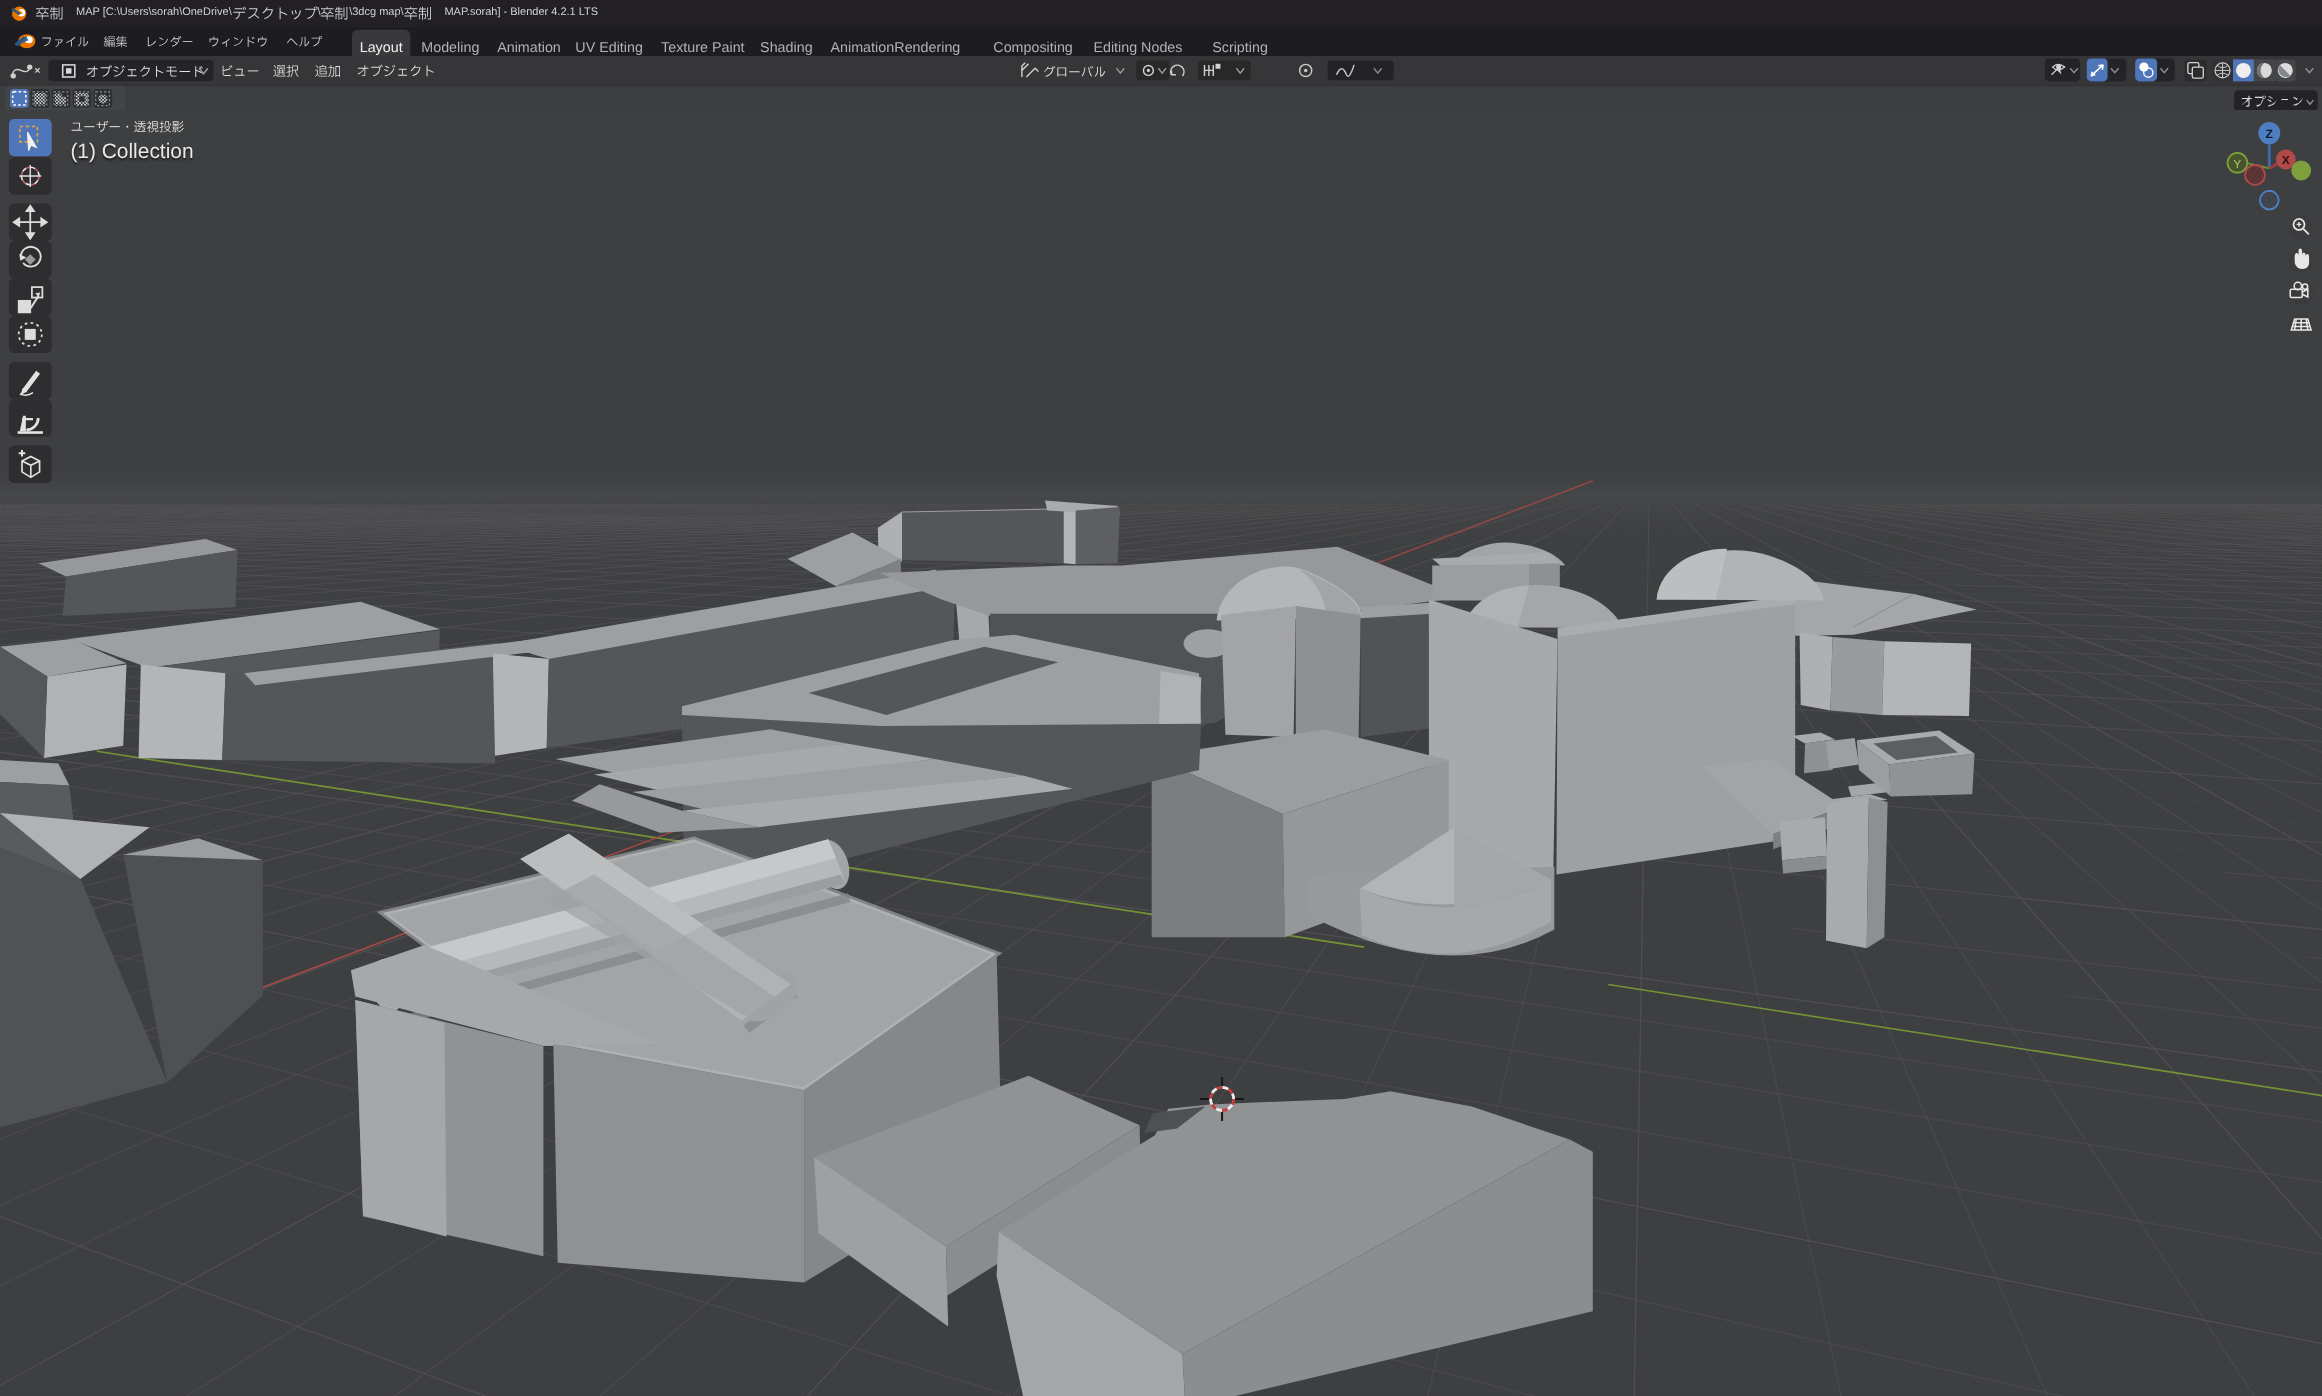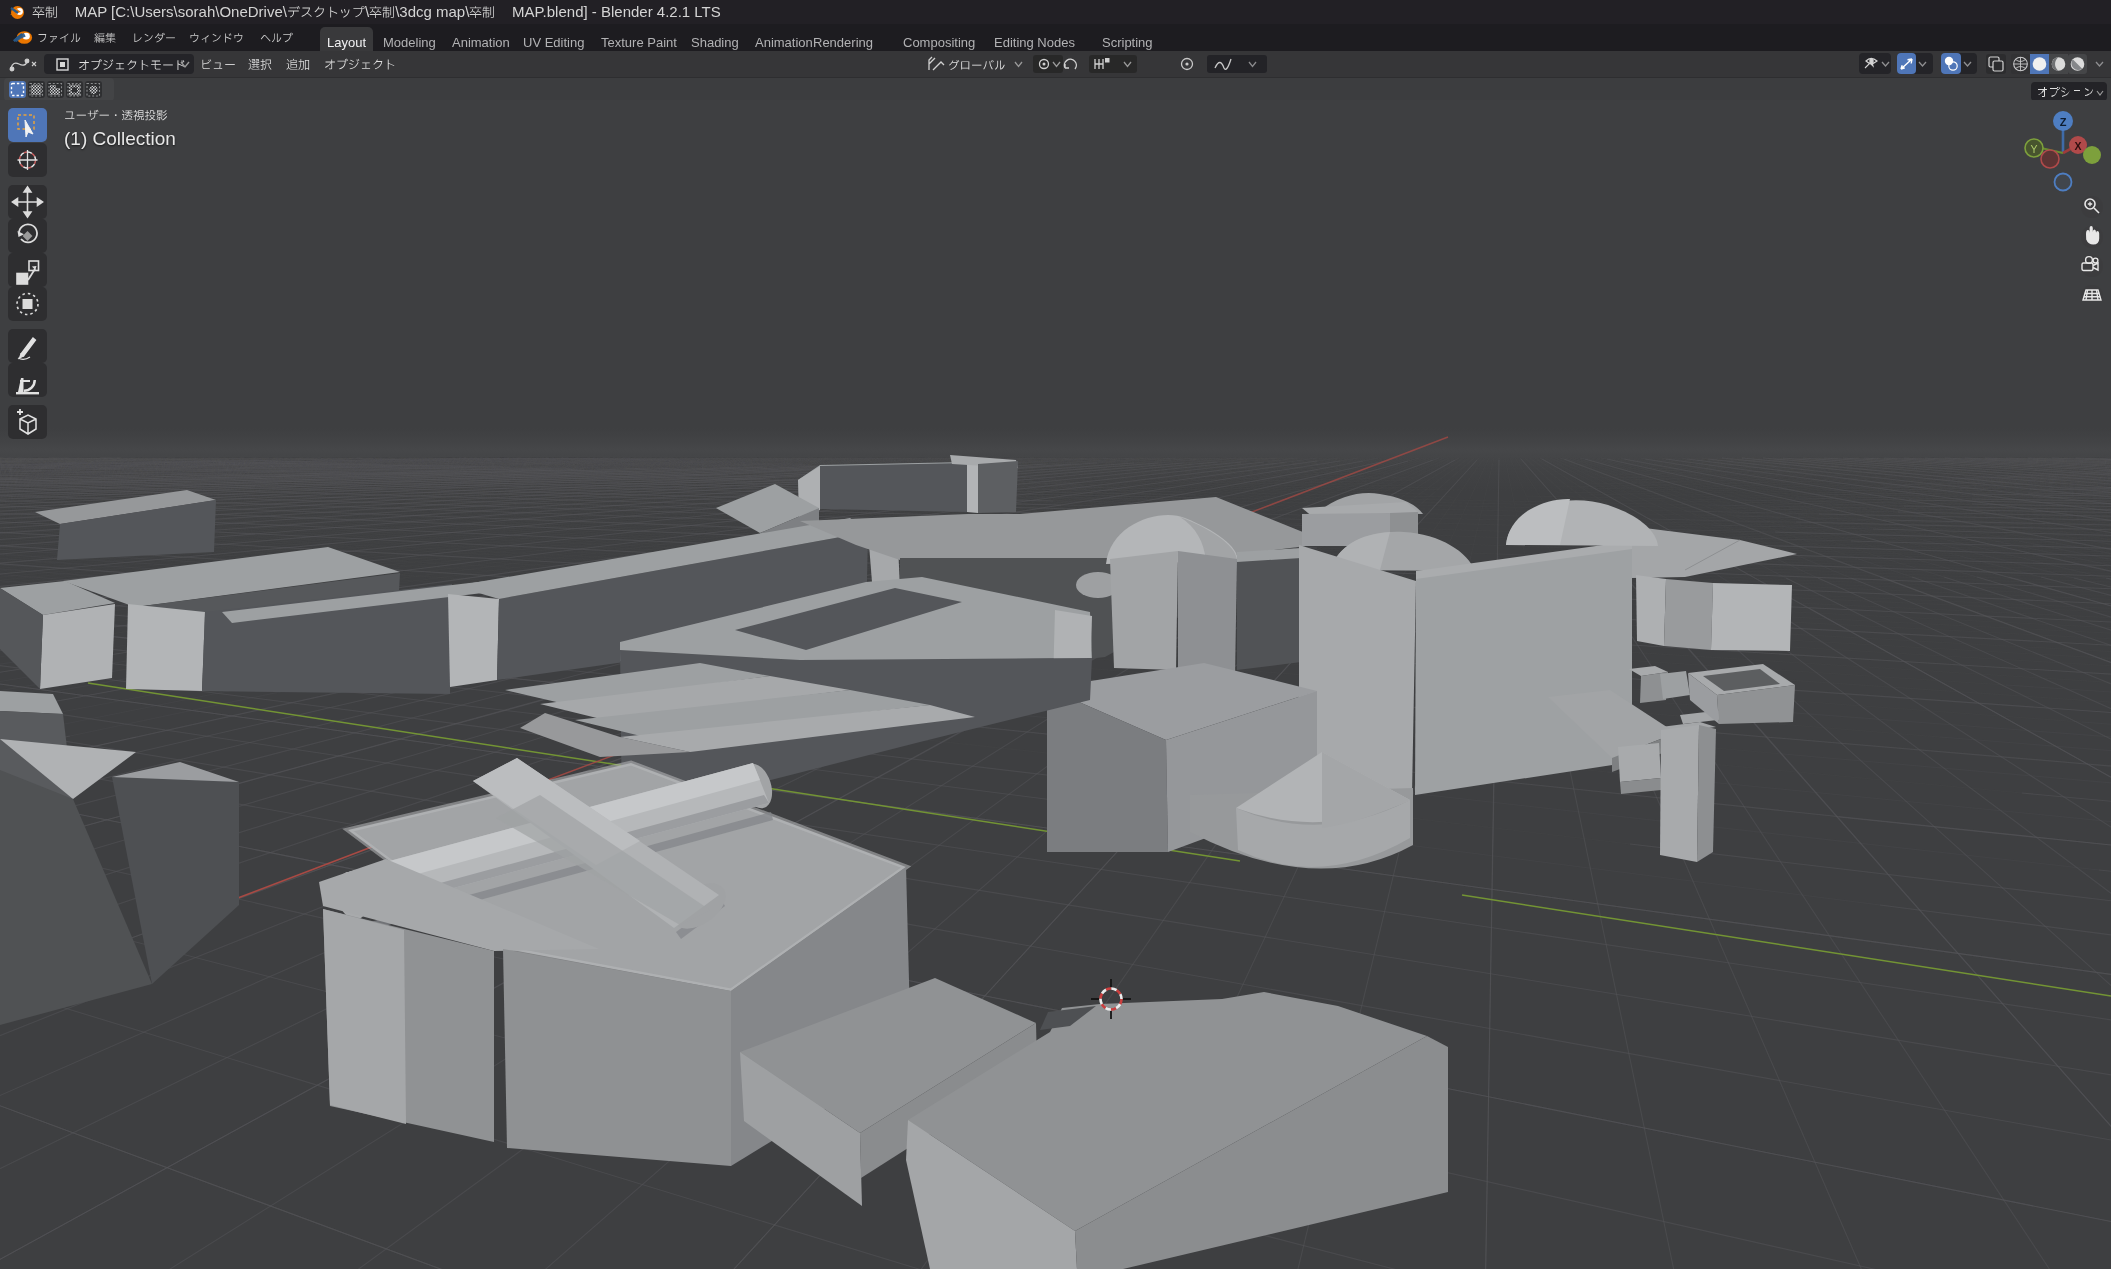--- a/index.html
+++ b/index.html
@@ -20,21 +20,21 @@
 </head>
 <body>
 
 <div class="titlebar">
  <svg style="position:absolute;left:9px;top:4px" width="17" height="17" viewBox="0 0 17 17">
       <circle cx="8.5" cy="8.5" r="6.5" fill="#ea7600"></circle>
       <circle cx="10.5" cy="7.5" r="3.4" fill="#fff"></circle>
       <path d="M1 11 L8 5 L12 8 Z" fill="#ea7600"></path>
       <path d="M2 4 L9 9" stroke="#265787" stroke-width="2.2"></path>
     </svg>
- <div style="position:absolute;left:32px;top:0;height:24px;display:flex;align-items:center;font-size:15px;color:#d4d4d4">
+ <div style="position:absolute;left:32px;top:0;height:24px;display:flex;align-items:center;font-size:10px;color:#d4d4d4">
       <svg width="26.0" height="16.9" viewBox="0 0 26.0 16.9" style="display:inline-block;overflow:visible;">
         <g fill="#d4d4d4">
           <path d="M6.8 3.5H12.2V4.3H0.8V3.5H6.0V2.2H6.8ZM4.1 4.9V5.4Q4.1 6.0 4.0 6.4Q3.9 6.8 3.7 7.1L3.7 7.2L3.9 7.0Q4.0 6.9 4.1 6.9Q4.2 6.9 4.4 7.0L6.3 8.1L5.8 8.9L3.7 7.5Q3.6 7.4 3.6 7.4Q3.5 7.4 3.4 7.5Q2.8 8.3 1.3 9.0L0.9 8.3Q1.8 7.8 2.3 7.4Q2.8 7.0 3.0 6.6Q3.2 6.1 3.2 5.4V4.9ZM9.6 4.9V5.4Q9.6 6.4 9.2 7.2L9.3 7.2L9.5 7.0Q9.6 6.9 9.7 6.9Q9.8 6.9 9.9 6.9L12.1 8.3L11.6 9.0L9.2 7.5Q9.1 7.4 9.0 7.4Q9.0 7.4 8.9 7.5Q8.3 8.3 7.0 8.9L6.5 8.1Q7.8 7.6 8.3 6.9Q8.8 6.3 8.8 5.3V4.9ZM6.8 10.1H12.4V10.9H6.8V14.0H6.0V10.9H0.6V10.1H6.0V8.9H6.8Z"></path>
           <path d="M17.5 4.6V6.3H20.6V7.0H17.5V8.6H20.2V12.4Q20.2 12.8 20.0 13.0Q19.8 13.2 19.3 13.2H18.4L18.2 12.5H19.4V9.3H17.5V14.0H16.7V9.3H14.9V13.5H14.1V8.6H16.7V7.0H13.5V6.3H16.7V4.6H14.9Q14.7 5.2 14.2 5.9L13.6 5.4Q14.0 4.8 14.4 4.0Q14.7 3.2 14.9 2.5L15.6 2.7Q15.5 3.1 15.2 3.8H16.7V2.2H17.5V3.8H20.2V4.6ZM24.0 2.3H24.8V12.8Q24.8 13.3 24.6 13.5Q24.4 13.7 23.9 13.7H21.9L21.7 12.9H24.0ZM21.3 2.9H22.1V11.3H21.3Z"></path>
         </g>
       </svg>
       <span style="white-space:pre">    MAP [C:\Users\sorah\OneDrive\</span>
       <svg width="78.0" height="16.9" viewBox="0 0 78.0 16.9" style="display:inline-block;overflow:visible;">
         <g fill="#d4d4d4">
           <path d="M11.6 2.1Q12.3 3.2 12.8 4.4L12.1 4.7Q11.5 3.3 10.9 2.4ZM10.6 5.3Q10.2 4.1 9.4 2.9L10.2 2.6Q10.9 3.9 11.3 5.0ZM2.3 3.4H9.3V4.3H2.3ZM1.1 7.5V6.6H11.8V7.5H7.0V8.3Q7.0 10.2 6.2 11.5Q5.3 12.7 3.5 13.5L3.0 12.6Q4.7 11.9 5.4 10.9Q6.1 9.9 6.1 8.3V7.5Z"></path>
@@ -52,21 +52,21 @@
           <path d="M17.5 4.6V6.3H20.6V7.0H17.5V8.6H20.2V12.4Q20.2 12.8 20.0 13.0Q19.8 13.2 19.3 13.2H18.4L18.2 12.5H19.4V9.3H17.5V14.0H16.7V9.3H14.9V13.5H14.1V8.6H16.7V7.0H13.5V6.3H16.7V4.6H14.9Q14.7 5.2 14.2 5.9L13.6 5.4Q14.0 4.8 14.4 4.0Q14.7 3.2 14.9 2.5L15.6 2.7Q15.5 3.1 15.2 3.8H16.7V2.2H17.5V3.8H20.2V4.6ZM24.0 2.3H24.8V12.8Q24.8 13.3 24.6 13.5Q24.4 13.7 23.9 13.7H21.9L21.7 12.9H24.0ZM21.3 2.9H22.1V11.3H21.3Z"></path>
         </g>
       </svg>
       <span style="white-space:pre">\3dcg map\</span>
       <svg width="26.0" height="16.9" viewBox="0 0 26.0 16.9" style="display:inline-block;overflow:visible;">
         <g fill="#d4d4d4">
           <path d="M6.8 3.5H12.2V4.3H0.8V3.5H6.0V2.2H6.8ZM4.1 4.9V5.4Q4.1 6.0 4.0 6.4Q3.9 6.8 3.7 7.1L3.7 7.2L3.9 7.0Q4.0 6.9 4.1 6.9Q4.2 6.9 4.4 7.0L6.3 8.1L5.8 8.9L3.7 7.5Q3.6 7.4 3.6 7.4Q3.5 7.4 3.4 7.5Q2.8 8.3 1.3 9.0L0.9 8.3Q1.8 7.8 2.3 7.4Q2.8 7.0 3.0 6.6Q3.2 6.1 3.2 5.4V4.9ZM9.6 4.9V5.4Q9.6 6.4 9.2 7.2L9.3 7.2L9.5 7.0Q9.6 6.9 9.7 6.9Q9.8 6.9 9.9 6.9L12.1 8.3L11.6 9.0L9.2 7.5Q9.1 7.4 9.0 7.4Q9.0 7.4 8.9 7.5Q8.3 8.3 7.0 8.9L6.5 8.1Q7.8 7.6 8.3 6.9Q8.8 6.3 8.8 5.3V4.9ZM6.8 10.1H12.4V10.9H6.8V14.0H6.0V10.9H0.6V10.1H6.0V8.9H6.8Z"></path>
           <path d="M17.5 4.6V6.3H20.6V7.0H17.5V8.6H20.2V12.4Q20.2 12.8 20.0 13.0Q19.8 13.2 19.3 13.2H18.4L18.2 12.5H19.4V9.3H17.5V14.0H16.7V9.3H14.9V13.5H14.1V8.6H16.7V7.0H13.5V6.3H16.7V4.6H14.9Q14.7 5.2 14.2 5.9L13.6 5.4Q14.0 4.8 14.4 4.0Q14.7 3.2 14.9 2.5L15.6 2.7Q15.5 3.1 15.2 3.8H16.7V2.2H17.5V3.8H20.2V4.6ZM24.0 2.3H24.8V12.8Q24.8 13.3 24.6 13.5Q24.4 13.7 23.9 13.7H21.9L21.7 12.9H24.0ZM21.3 2.9H22.1V11.3H21.3Z"></path>
         </g>
       </svg>
-      <span style="white-space:pre">    MAP.blend] - Blender 4.2.1 LTS</span>
+      <span style="white-space:pre">    MAP.sorah] - Blender 4.2.1 LTS</span>
     </div>
 </div>
 
 <div class="menubar">
  <svg style="position:absolute;left:13px;top:5px" width="20" height="17" viewBox="0 0 22 18">
       <ellipse cx="12.5" cy="9" rx="8.5" ry="7" fill="#ea7600"></ellipse>
       <ellipse cx="14.5" cy="7.5" rx="4" ry="3.6" fill="#fff"></ellipse>
       <path d="M0 12 Q6 6 12 4 L14 8 Q8 10 4 14 Z" fill="#265787" opacity="0.9"></path>
       <path d="M1 13 L10 5" stroke="#265787" stroke-width="2.4"></path>
     </svg>

